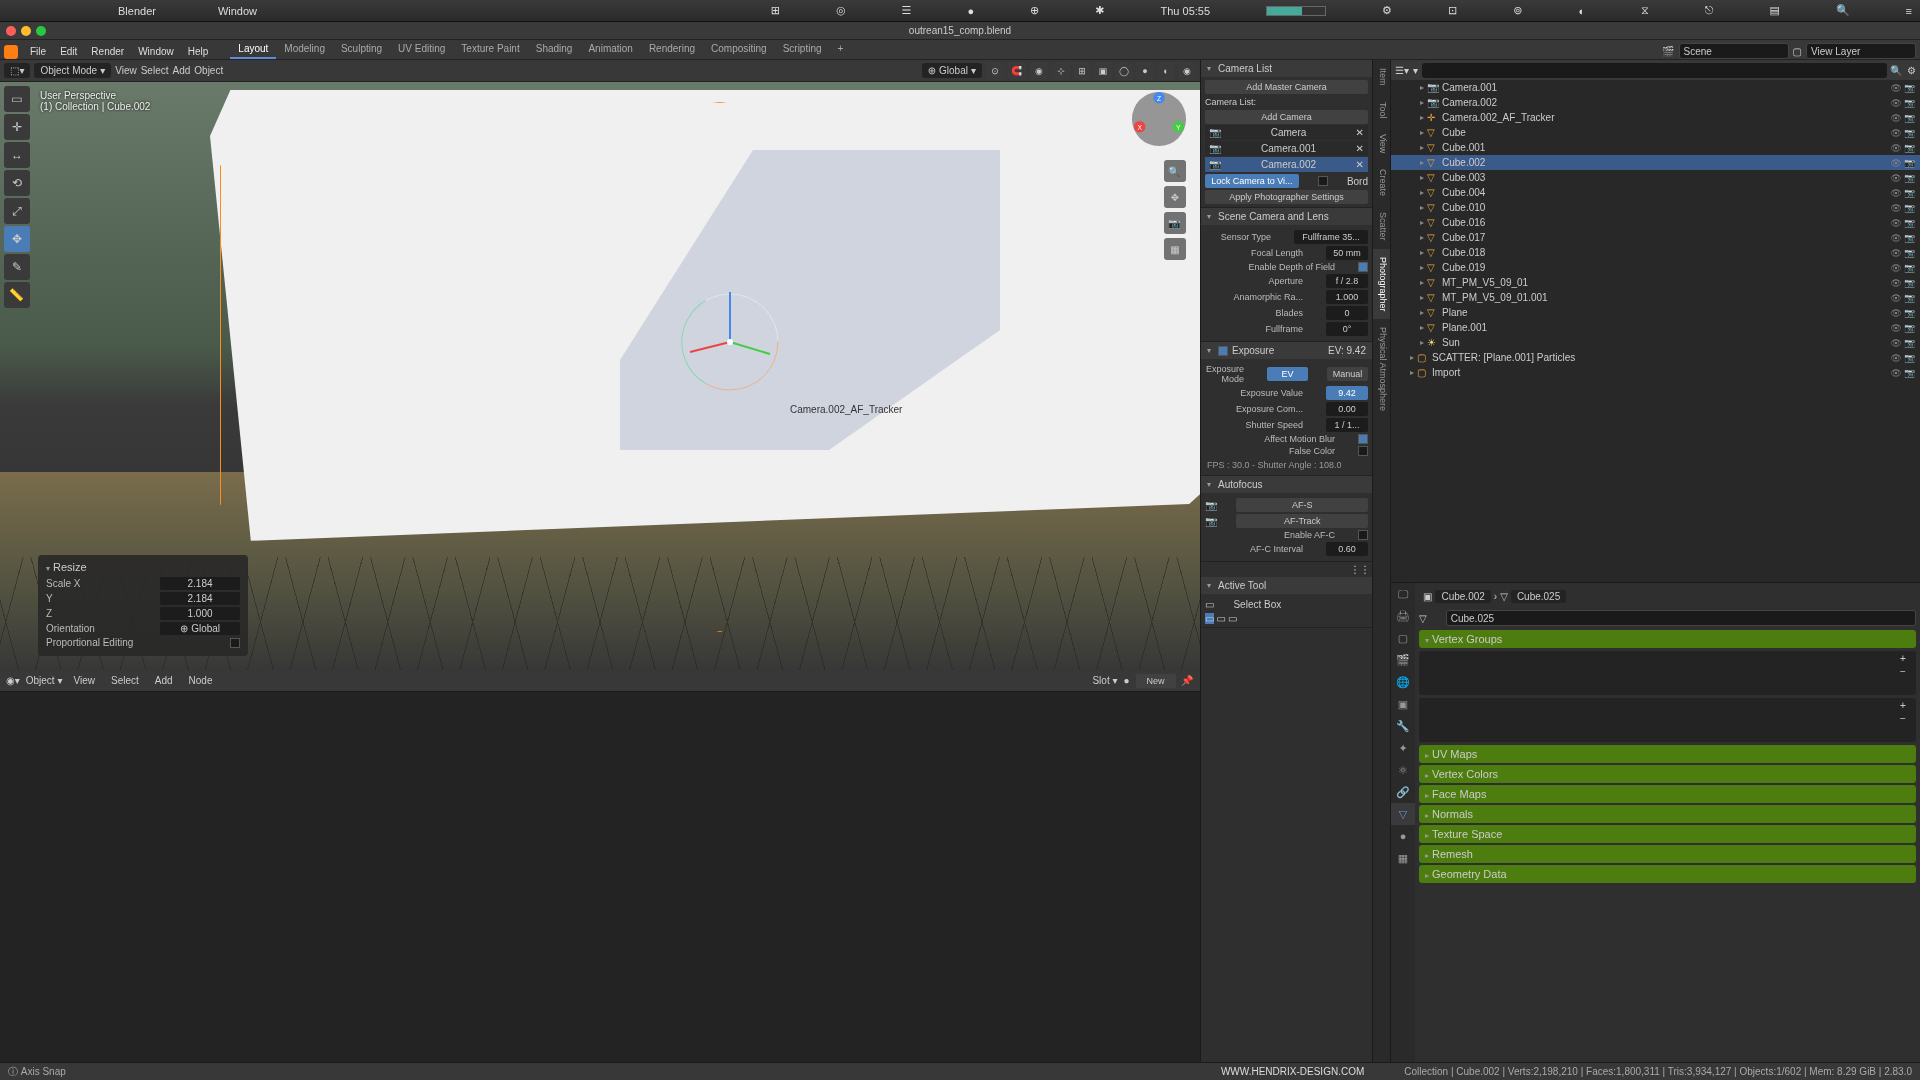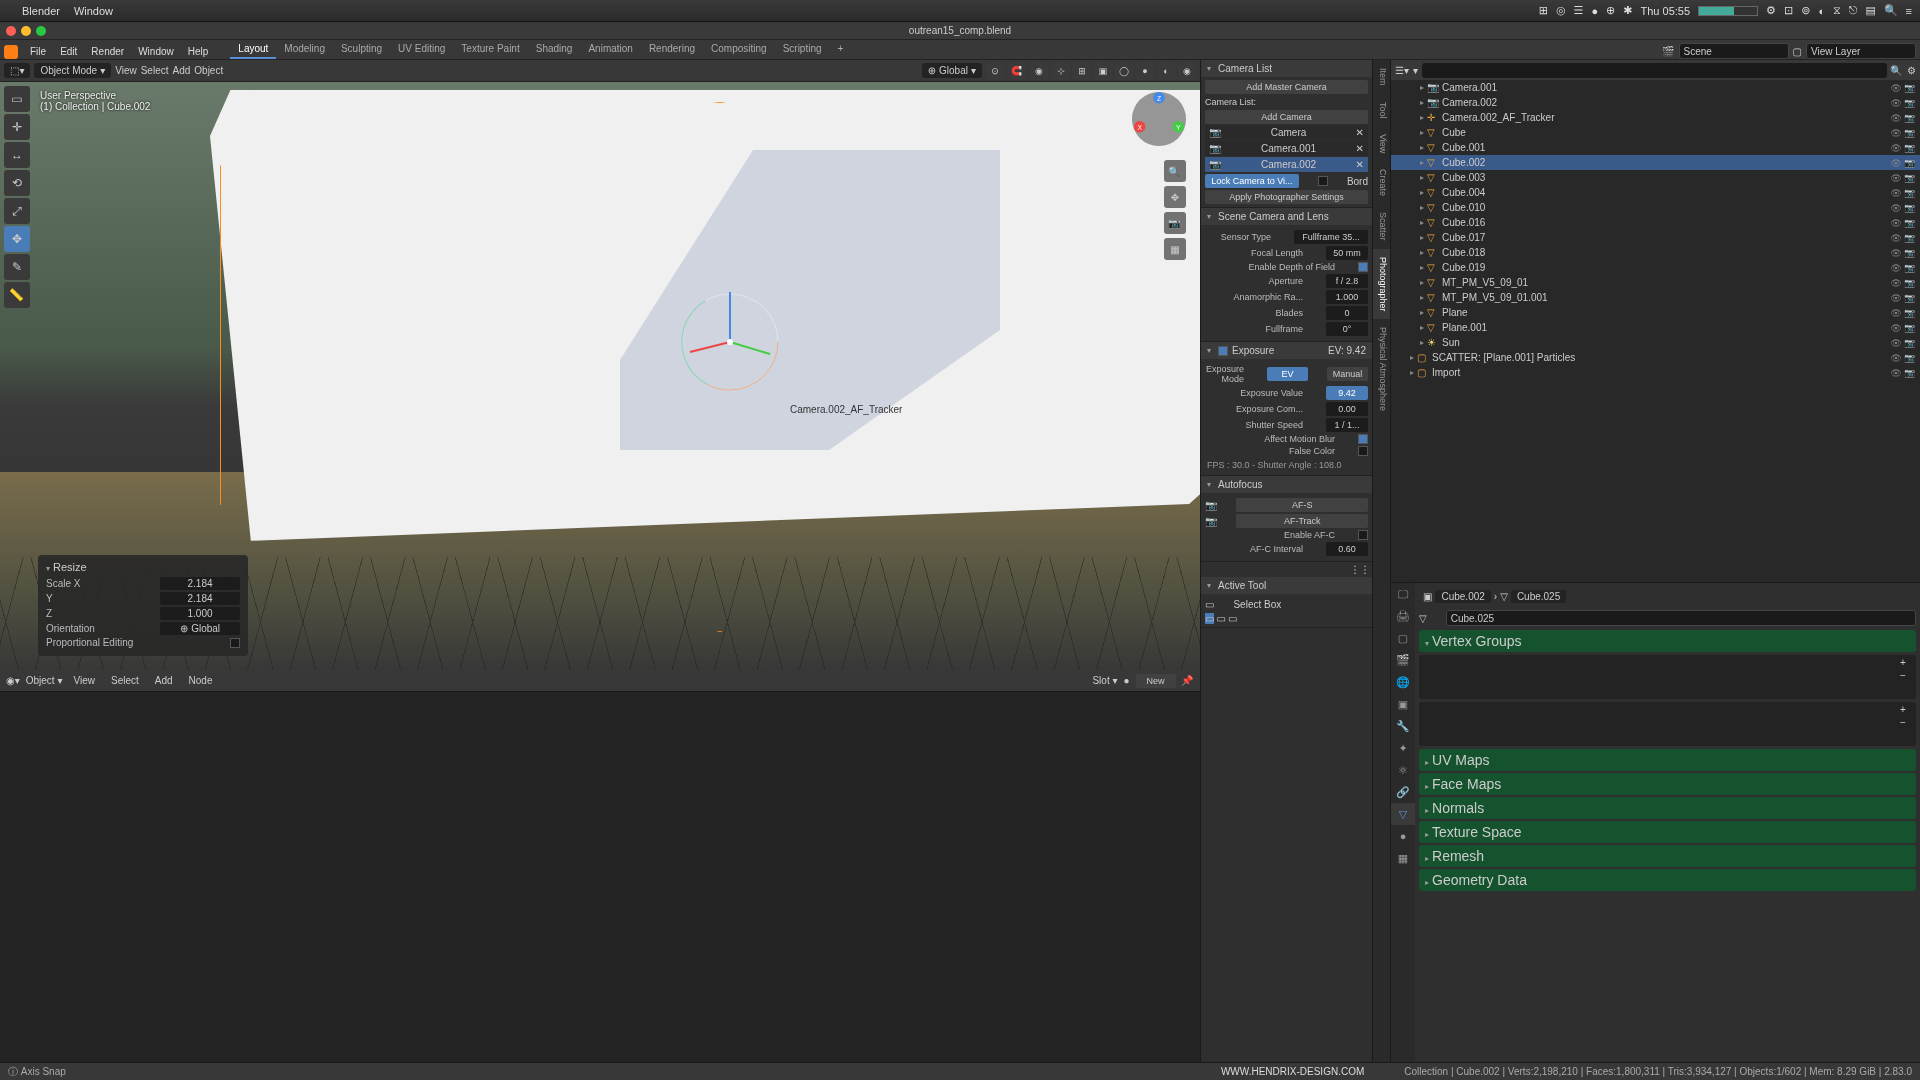--- a/index.html
+++ b/index.html
@@ -2,21 +2,21 @@
 <html><head>
 <meta charset="utf-8">
 <style>
 * { margin:0; padding:0; box-sizing:border-box; font-family:-apple-system,BlinkMacSystemFont,'Segoe UI',Arial,sans-serif; }
 body { background:#2a2a2a; color:#ccc; font-size:10px; overflow:hidden; width:1920px; height:1080px; position:relative; }
 
 
 .macos-bar { height:22px; background:linear-gradient(#3a3a3a,#2a2a2a); display:flex; align-items:center; padding:0 8px; border-bottom:1px solid #111; }
 .macos-bar .mac-left { display:flex; gap:14px; }
 .macos-bar .mac-right { margin-left:auto; display:flex; gap:8px; align-items:center; }
-.macos-bar span { font-size:11px; color:#ddd; }
+.macos-bar span { font-size:11px; color:#ddd;margin-left:48px; }
 .apple-icon { font-size:13px; }
 
 
 .win-title { height:18px; background:#3a3a3a; display:flex; align-items:center; justify-content:center; font-size:10px; color:#ccc; border-bottom:1px solid #222; position:relative; }
 .traffic { position:absolute; left:6px; display:flex; gap:5px; }
 .traffic div { width:10px; height:10px; border-radius:50%; }
 .tl-r{background:#ff5f57;} .tl-y{background:#febc2e;} .tl-g{background:#28c840;}
 
 
 .bl-menu { height:20px; background:#383838; display:flex; align-items:flex-end; gap:2px; padding:0 4px; border-bottom:1px solid #222; }
@@ -103,21 +103,21 @@
 .ol-ico.cam { color:#7ac142; }
 .ol-ico.light { color:#f5d56f; }
 
 
 .props { display:flex; height:480px; border-top:1px solid #1a1a1a; }
 .prop-tabs { width:24px; background:#2a2a2a; display:flex; flex-direction:column; }
 .prop-tabs .pt { height:22px; display:flex; align-items:center; justify-content:center; color:#999; font-size:11px; }
 .prop-tabs .pt.active { background:#3a3a3a; color:#69d; }
 .prop-body { flex:1; background:#2f2f2f; padding:4px; overflow-y:auto; }
 .prop-sec { margin-bottom:2px; }
-.prop-hdr { background:#14532d; padding:3px 6px; font-size:14px; border-radius:3px; }
+.prop-hdr { background:#4d7c0f; padding:3px 6px; font-size:11px; border-radius:3px; }
 .crumb { display:flex; gap:3px; padding:3px 4px; font-size:10px; align-items:center; }
 .crumb .bc { background:#232323; padding:1px 6px; border-radius:2px; }
 
 
 .status { height:18px; background:#383838; display:flex; align-items:center; padding:0 8px; font-size:10px; color:#aaa; border-top:1px solid #1a1a1a; }
 .status .right { margin-left:auto; }
 
 .tri::before { content:"▸"; margin-right:3px; color:#999; font-size:8px; }
 .tri.open::before { content:"▾"; }
 </style>
@@ -716,20 +716,23 @@
             <div style="width:18px;display:flex;flex-direction:column;gap:2px;padding:2px">
               <div class="ico-btn">+</div>
               <div class="ico-btn">−</div>
             </div>
           </div>
         </div>
         <div class="prop-sec">
             <div class="prop-hdr tri">UV Maps</div>
           </div>
         <div class="prop-sec">
+            <div class="prop-hdr tri">Vertex Colors</div>
+          </div>
+        <div class="prop-sec">
             <div class="prop-hdr tri">Face Maps</div>
           </div>
         <div class="prop-sec">
             <div class="prop-hdr tri">Normals</div>
           </div>
         <div class="prop-sec">
             <div class="prop-hdr tri">Texture Space</div>
           </div>
         <div class="prop-sec">
             <div class="prop-hdr tri">Remesh</div>

